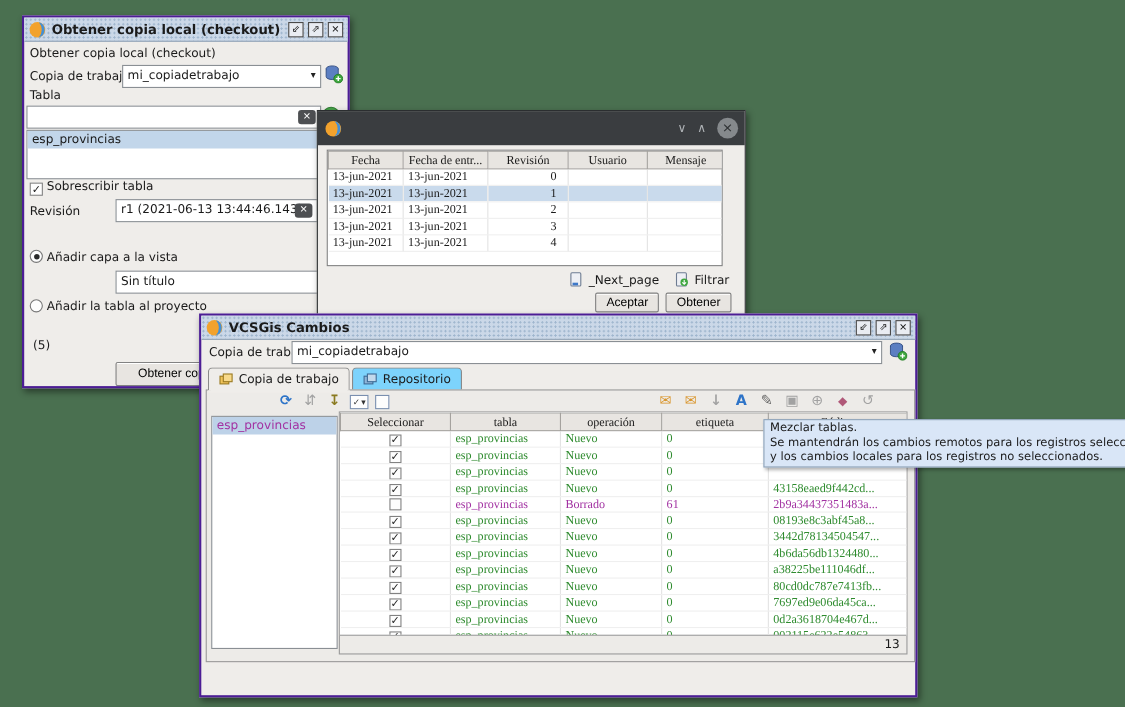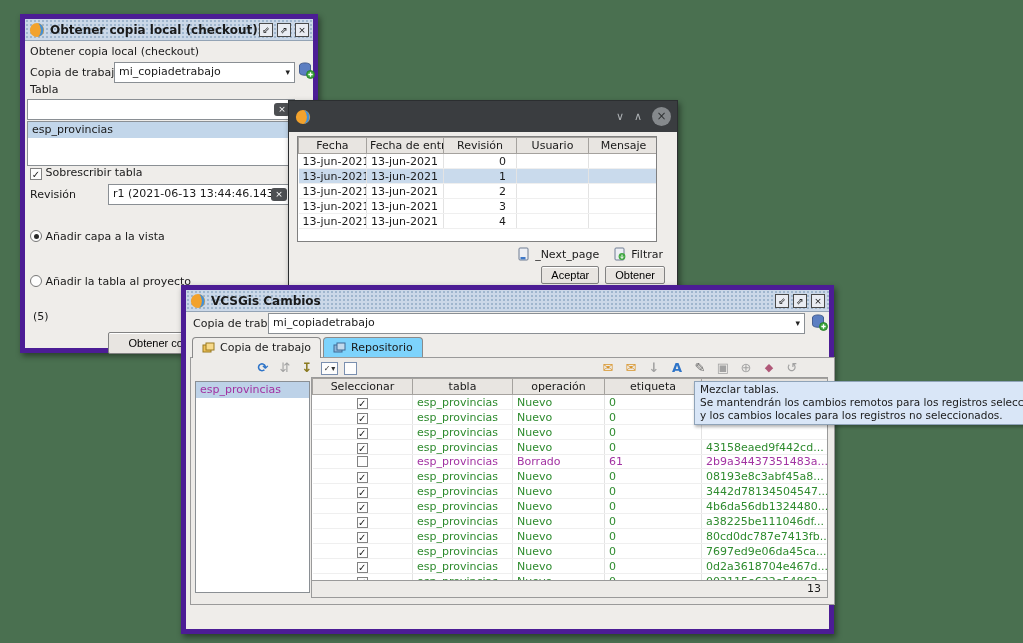--- a/index.html
+++ b/index.html
@@ -1,21 +1,21 @@
 <!DOCTYPE html>
 <html><head>
 <meta charset="utf-8">
 <style>
   * { box-sizing: border-box; margin: 0; padding: 0; }
   html,body { width:1023px; height:643px; overflow:hidden; }
   body { font-family:"DejaVu Sans","Liberation Sans",sans-serif; font-size:11px; color:#1a1a1a; }
   #desktop { position:relative; width:1023px; height:643px; background:#4A7050; }
 
   
-  .win { position:absolute; background:#EFEDEA; border:5px solid #4c1d95; box-shadow:2px 3px 6px rgba(0,0,0,.45); }
+  .win { position:absolute; background:#EFEDEA; border:2px solid #4c1d95; box-shadow:2px 3px 6px rgba(0,0,0,.45); }
   .mtitle { position:absolute; left:0; top:0; right:0; height:22px;
             background-color:#CBD8E8;
             background-image:radial-gradient(#9FB6CE 0.8px, rgba(0,0,0,0) 0.9px);
             background-size:4px 4px;
             border-bottom:1px solid #93A3B5; display:flex; align-items:center; padding:0 4px; }
   .mtitle .ttxt { font-weight:bold; font-size:12px; margin-left:5px; white-space:nowrap; }
   .mbtns { margin-left:auto; display:flex; gap:4px; }
   .mbtn { width:14px; height:14px; border:1px solid #4a4a4a; background:#E9ECF2; font-size:9px;
           line-height:12px; text-align:center; color:#111; cursor:default; }
   .gvicon { width:16px; height:16px; flex:0 0 16px; }
@@ -33,21 +33,21 @@
         background:#FDFDFD; vertical-align:-2px; }
   .rd.on::after { content:""; display:block; width:5px; height:5px; border-radius:50%;
                   background:#2a2a2a; margin:2.5px auto 0; }
   .btn { background:#E8E5E1; border:1px solid #828282; border-radius:2px; padding:2px 9px;
          font-size:11px; white-space:nowrap; box-shadow:inset 0 1px 0 #fff; }
   .listbox { position:absolute; background:#fff; border:1px solid #8A8F94; overflow:hidden; }
   .listbox .item { height:16px; line-height:16px; padding:0 4px; }
   .listbox .item.sel { background:#C2D6EA; }
 
   
-  table { border-collapse:collapse; table-layout:fixed; width:100%; font-size:11px; }
+  table { border-collapse:collapse; table-layout:fixed; width:100%; font-size:11px;font-family:Liberation Serif, serif; }
   th { background:#E8E5E1; border:1px solid #A5A29E; font-weight:normal; height:16px;
        padding:0 3px; overflow:hidden; white-space:nowrap; }
   td { border-right:1px solid #E3E3E3; border-bottom:1px solid #EFEFEF; padding:0 4px;
        overflow:hidden; white-space:nowrap; }
   tr.sel td { background:#C9DAEC; }
   td.r { text-align:right; padding-right:10px; }
   td.c { text-align:center; }
   td.green { color:#2E8B2E; }
   td.purple { color:#A232A2; }
 
@@ -178,20 +178,23 @@
     <span class="lbl" id="w1-rev-lbl">Revisión</span>
     <div class="fld" id="w1-rev">
       <span>r1 (2021-06-13 13:44:46.143)</span>
       <span class="clr">×</span>
     </div>
 
     <span class="optrow" id="w1-opt2">
       <span class="rd on"></span>
       <span>Añadir capa a la vista</span>
     </span>
+    <div class="fld" id="w1-vista">
+      <span>Sin título</span>
+    </div>
     <span class="optrow" id="w1-opt3">
       <span class="rd"></span>
       <span>Añadir la tabla al proyecto</span>
     </span>
 
     <span class="lbl" id="w1-count">(5)</span>
     <button class="btn" id="w1-btn">Obtener copi</button>
   </section>
 
   <section class="win" id="w2">

